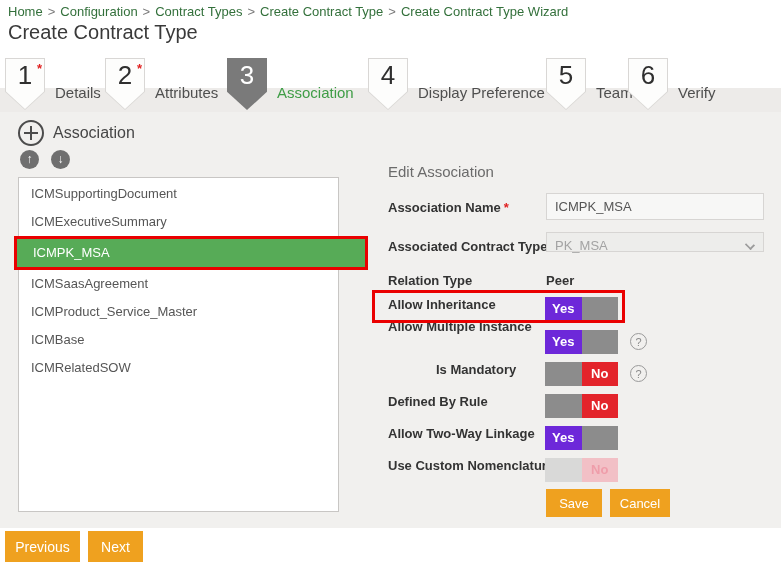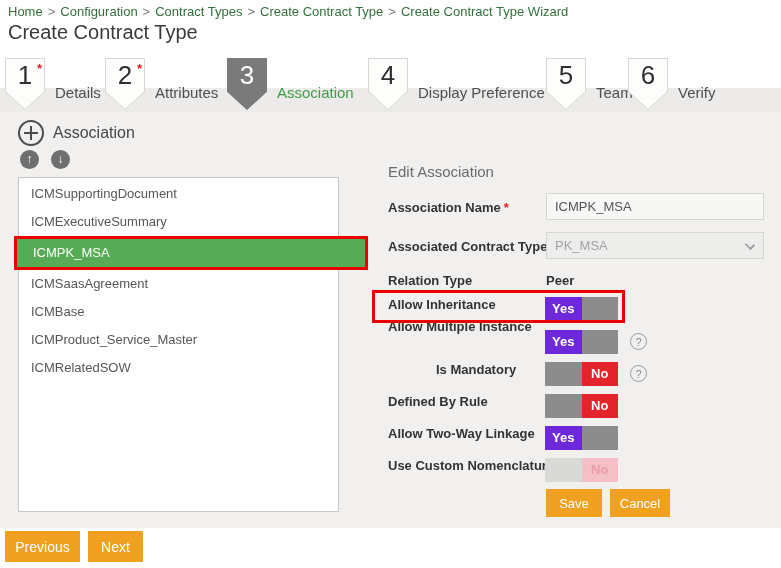--- a/index.html
+++ b/index.html
@@ -48,21 +48,21 @@
   .assoc-list { position:absolute; left:18px; top:177px; width:321px; height:335px; background:#fff; border:1px solid #c8c6c4; padding-top:2px; }
   .assoc-item { height:28px; line-height:28px; padding-left:12px; color:#565656; font-size:13px; cursor:pointer; white-space:nowrap; }
   .assoc-item.selected { position:relative; left:-5px; width:354px; height:34px; border:3px solid #e90000; background:#57ab57; color:#fff; line-height:28px; padding-left:16px; }
 
   
   .edit-panel { position:absolute; left:372px; top:160px; width:400px; height:368px; }
   .ep-title { position:absolute; left:16px; top:3px; font-size:15px; color:#6b6b6b; }
   .ep-label { position:absolute; left:16px; font-weight:700; font-size:13px; color:#333; white-space:nowrap; }
   .ep-label .ast { color:#e02020; margin-left:3px; font-weight:700; }
   .ep-input { position:absolute; left:174px; top:33px; width:218px; height:27px; border:1px solid #d7d5d3; background:#f7f7f6; color:#555; font-size:13px; padding:0 8px; font-family:inherit; }
-  .ep-select { position:absolute; left:174px; top:72px; width:218px; height:27px; border:1px solid #d7d5d3; background:#ededeb; color:#a3a3a3; font-size:13px; line-height:25px; padding-left:8px; cursor:default; }
+  .ep-select { position:absolute; left:174px; top:72px; width:218px; height:20px; border:1px solid #d7d5d3; background:#ededeb; color:#a3a3a3; font-size:13px; line-height:25px; padding-left:8px; cursor:default; }
   .ep-select .chev { position:absolute; right:9px; top:8px; width:8px; height:8px; border-right:2px solid #9b9b9b; border-bottom:2px solid #9b9b9b; transform:rotate(45deg) scaleY(0.8); }
   .ep-value { position:absolute; left:174px; font-weight:700; color:#333; font-size:13px; }
 
   
   .toggle { position:absolute; left:173px; width:73px; height:24px; display:flex; cursor:pointer; }
   .toggle .seg { width:36.5px; height:24px; text-align:center; line-height:24px; font-size:13px; font-weight:700; color:#fff; }
   .toggle .g-on  { background:#6d28d9; }
   .toggle .r-on  { background:#e3242b; }
   .toggle .g-off { background:#8c8c8c; }
   .toggle.disabled .g-off { background:#d9d9d8; }
@@ -156,22 +156,22 @@
     <span class="assoc-title">Association</span>
   </div>
   <div class="move-btn move-up">↑</div>
   <div class="move-btn move-down">↓</div>
 
   <div class="assoc-list">
     <div class="assoc-item">ICMSupportingDocument</div>
     <div class="assoc-item">ICMExecutiveSummary</div>
     <div class="assoc-item selected">ICMPK_MSA</div>
     <div class="assoc-item">ICMSaasAgreement</div>
+    <div class="assoc-item">ICMProduct_Service_Master</div>
     <div class="assoc-item">ICMBase</div>
-    <div class="assoc-item">ICMProduct_Service_Master</div>
     <div class="assoc-item">ICMRelatedSOW</div>
   </div>
 
   <div class="edit-panel">
     <div class="ep-title">Edit Association</div>
 
     <div class="ep-label" style="top:40px;">
       <span>Association Name</span><span class="ast">*</span>
     </div>
     <input class="ep-input" readonly="" value="ICMPK_MSA" style="">

